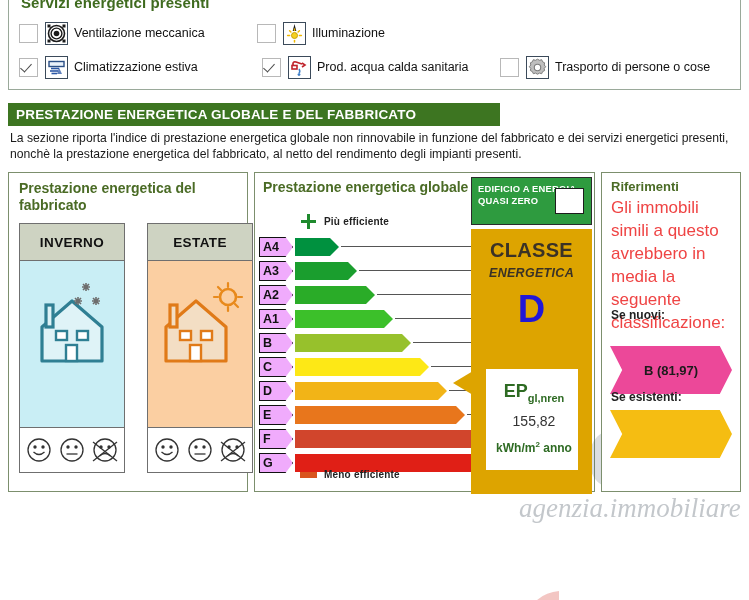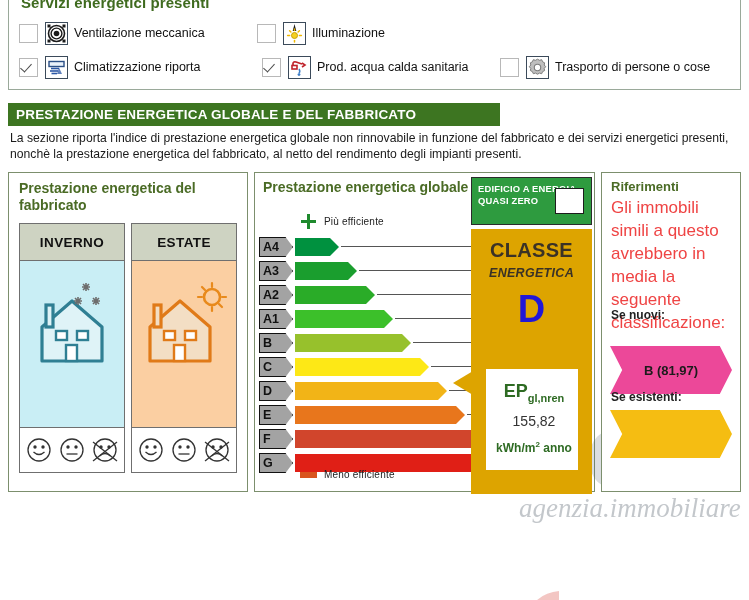--- a/index.html
+++ b/index.html
@@ -62,47 +62,47 @@
   }
   .panel-head{
     font-size:14px;font-weight:bold;color:#4a6b25;line-height:17px;
   }
   #panel-fab{left:8px;top:172px;width:240px;height:320px;}
   #panel-glob{left:254px;top:172px;width:341px;height:320px;}
   #panel-rif{left:601px;top:172px;width:140px;height:320px;}
 
   
   .fab-head{position:absolute;left:10px;top:7px;width:200px;}
-  .seasons{position:absolute;left:10px;top:50px;width:218px;height:250px;display:flex;gap:6px;}
+  .seasons{position:absolute;left:10px;top:50px;width:218px;height:250px;display:flex;gap:22px;}
   .season{width:106px;border:1px solid #6f6f6f;box-sizing:border-box;display:flex;flex-direction:column;background:#fff;}
   .season-title{
     height:36px;background:#ced3c2;border-bottom:1px solid #6f6f6f;
     display:flex;align-items:center;justify-content:center;
     font-size:13.5px;font-weight:bold;color:#111;letter-spacing:.4px;
   }
   .season-art{flex:1;position:relative;}
   .season-art.w{background:#c9eef5;}
   .season-art.s{background:#fbcfa2;}
   .faces{
     height:44px;border-top:1px solid #6f6f6f;background:#fff;
     display:flex;align-items:center;justify-content:space-around;padding:0 2px;
   }
 
   
   .glob-head{position:absolute;left:8px;top:6px;width:215px;}
   .legend-top{position:absolute;left:45px;top:40px;display:flex;align-items:center;gap:7px;}
   .legend-bot{position:absolute;left:45px;top:296px;display:flex;align-items:center;gap:7px;}
-  .legend-txt{font-size:10px;font-weight:normal;color:#222;letter-spacing:.2px;}
+  .legend-txt{font-size:10px;font-weight:bold;color:#222;letter-spacing:.2px;}
   .minus-bar{width:17px;height:6px;background:#d9541e;}
 
   .scale{position:absolute;left:4px;top:62px;width:260px;}
   .srow{height:24px;position:relative;}
   .stag{
     position:absolute;left:0;top:2px;width:34px;height:20px;
-    background:#a3a3a3;border:1.4px solid #111;box-sizing:border-box;
+    background:#f0abfc;border:1.4px solid #111;box-sizing:border-box;
     display:flex;align-items:center;padding-left:3px;
     font-size:12.5px;font-weight:bold;color:#111;
     clip-path:polygon(0 0,78% 0,100% 50%,78% 100%,0 100%);
   }
   .sarrow{
     position:absolute;left:36px;top:3px;height:18px;
   }
   .sarrow i{display:block;height:100%;clip-path:polygon(0 0,calc(100% - 9px) 0,100% 50%,calc(100% - 9px) 100%,0 100%);}
   .leader{position:absolute;top:11px;height:1px;background:#555;}
 
@@ -227,21 +227,21 @@
             <svg width="21" height="21" viewBox="0 0 21 21">
               <rect x="3" y="4.5" width="15" height="5" fill="#eaf2fb" stroke="#2b4f86" stroke-width="1.4"></rect>
               <g stroke="#2b57a5" stroke-width="1.6">
                 <line x1="5" y1="11.5" x2="13" y2="11.5"></line>
                 <line x1="4" y1="14" x2="12" y2="14"></line>
                 <line x1="5.5" y1="16.5" x2="11" y2="16.5"></line>
               </g>
               <path d="M13 10.5 L16 17 L11 17 Z" fill="#2b57a5" opacity=".75"></path>
             </svg>
           </div>
-          <div class="svc-label">Climatizzazione riporta</div>
+          <div class="svc-label">Climatizzazione estiva</div>
         </div>
 
         <div class="svc-item c2">
           <div class="chk on"></div>
           <div class="ibox">
             <svg width="21" height="21" viewBox="0 0 21 21">
               <path d="M4 9 L4 6.5 C4 5 5.5 4.5 7 5 L13 7" fill="none" stroke="#c0242c" stroke-width="1.7"></path>
               <rect x="3" y="8.5" width="5" height="3.5" fill="none" stroke="#c0242c" stroke-width="1.6"></rect>
               <path d="M13 6 L16 8 L13 10" fill="none" stroke="#c0242c" stroke-width="1.6"></path>
               <path d="M10 12 q1.6 2.4 0 4.2" fill="none" stroke="#3f7ec7" stroke-width="1.5"></path>

